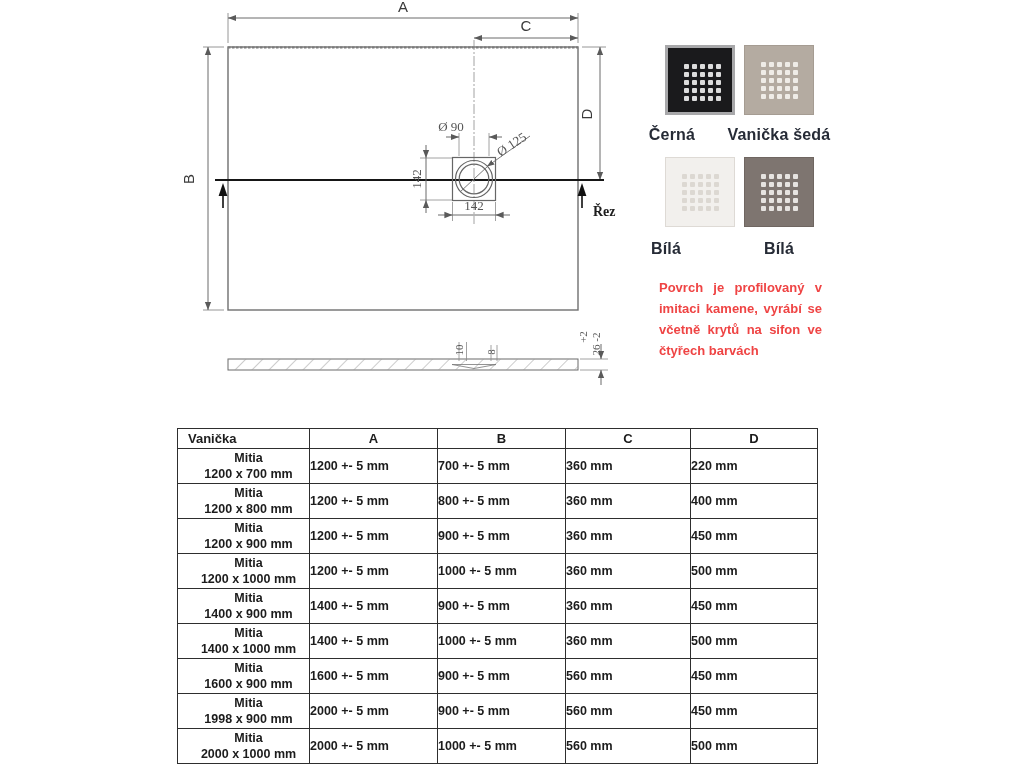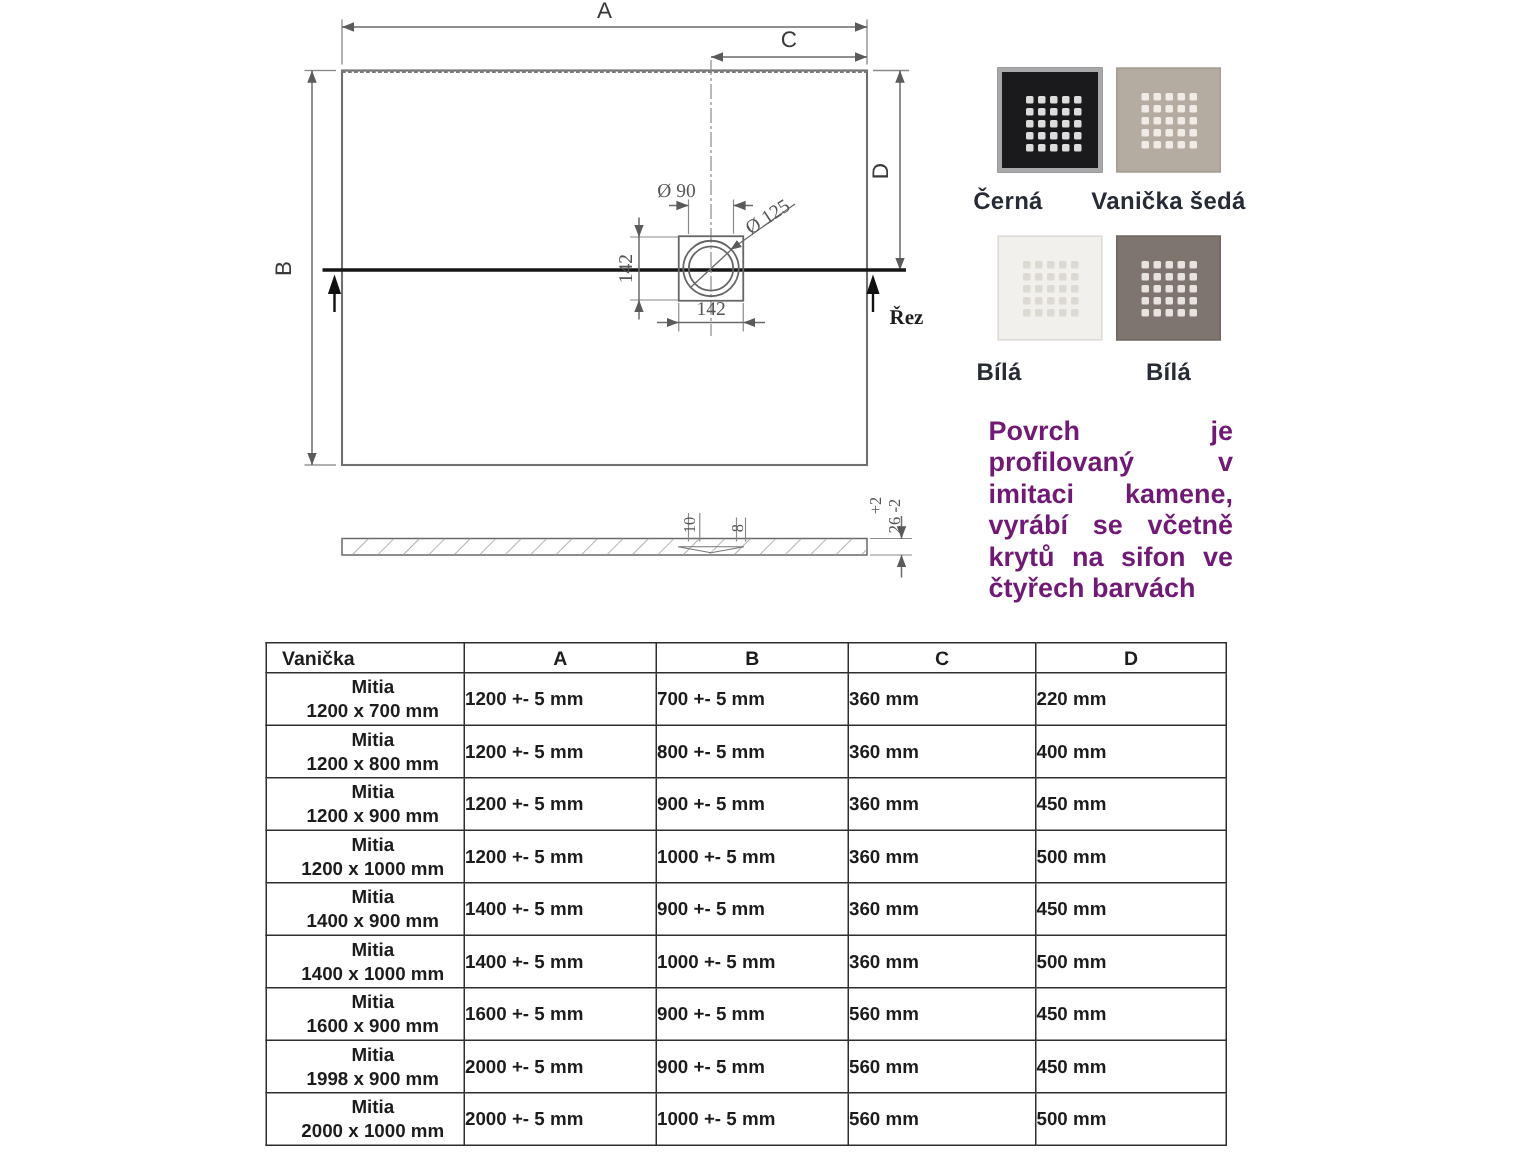--- a/index.html
+++ b/index.html
@@ -19,22 +19,22 @@
   .dotgrid { position:absolute; left:16px; top:16px; width:5px; height:5px;
              background:currentColor; border-radius:1px;
              box-shadow: 8px 0, 16px 0, 24px 0, 32px 0,
                          0 8px, 8px 8px, 16px 8px, 24px 8px, 32px 8px,
                          0 16px, 8px 16px, 16px 16px, 24px 16px, 32px 16px,
                          0 24px, 8px 24px, 16px 24px, 24px 24px, 32px 24px,
                          0 32px, 8px 32px, 16px 32px, 24px 32px, 32px 32px; }
   .swatch-label { position:absolute; width:110px; text-align:center;
                   font-size:16px; font-weight:600; color:#262b36; letter-spacing:.2px; }
   .panel-text { position:absolute; left:659px; top:277px; width:163px;
-                font-size:18px; font-weight:bold; line-height:21px;
-                color:#701a75; text-align:justify; }
+                font-size:13px; font-weight:bold; line-height:21px;
+                color:#ef4444; text-align:justify; }
 
   
   .spec-table { position:absolute; left:177px; top:428px; border-collapse:collapse;
                 table-layout:fixed; width:640px; color:#1c1c1c;padding-left:35px; }
   .spec-table th, .spec-table td { border:1px solid #2e2e2e; font-weight:bold; }
   .spec-table thead th { height:20px; font-size:13px; text-align:center; }
   .spec-table thead th.first { text-align:left; padding-left:10px; }
   .spec-table tbody td { height:35px; font-size:12.5px; text-align:left; }
   .spec-table tbody td.first { text-align:center; padding-left:10px; line-height:16px; }
 </style>

